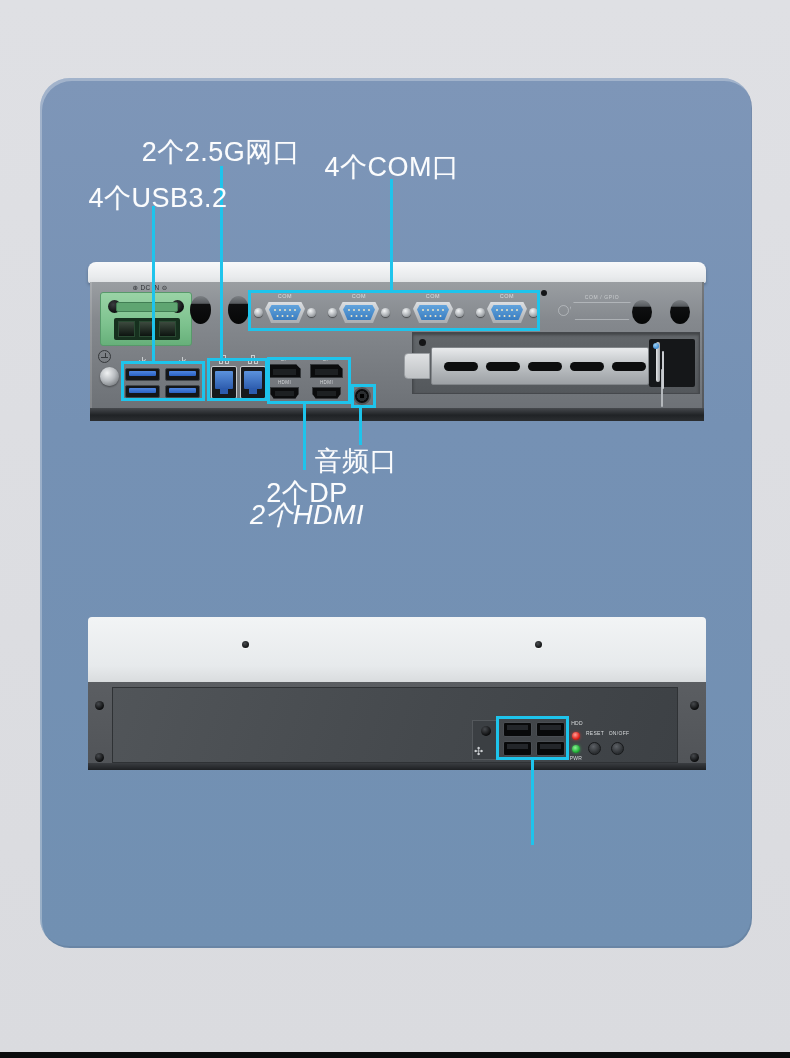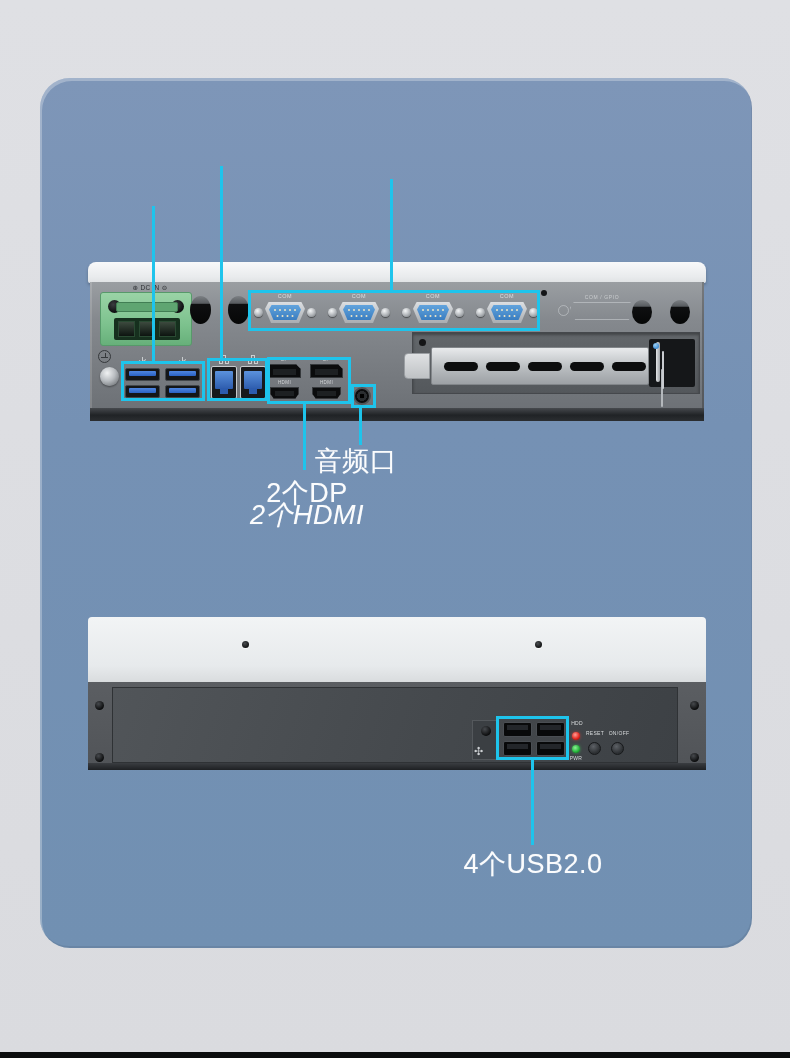--- a/index.html
+++ b/index.html
@@ -328,19 +328,21 @@
   <div class="cbox" style="left:248px;top:290px;width:292px;height:41px;"></div>
   <div class="cbox" style="left:496px;top:716px;width:73px;height:44px;"></div>
 
   <div class="cline" style="left:152px;top:206px;height:156px;"></div>
   <div class="cline" style="left:220px;top:166px;height:193px;"></div>
   <div class="cline" style="left:390px;top:179px;height:112px;"></div>
   <div class="cline" style="left:303px;top:403px;height:67px;"></div>
   <div class="cline" style="left:359px;top:407px;height:38px;"></div>
   <div class="cline" style="left:531px;top:759px;height:86px;"></div>
 
+  <div class="clabel" style="left:221px;top:134px;">2个2.5G网口</div>
+  <div class="clabel" style="left:158px;top:180px;">4个USB3.2</div>
+  <div class="clabel" style="left:392px;top:149px;">4个COM口</div>
   <div class="clabel" style="left:356px;top:443px;">音频口</div>
   <div class="clabel" style="left:307px;top:475px;">2个DP</div>
   <div class="clabel" style="left:307px;top:497px;font-style:italic;">2个HDMI</div>
-  <div class="clabel" style="left:533px;top:846px;">4个USB2.0</div>
 
   <div class="bottom-border"></div>
 </div>
 
 </body></html>

